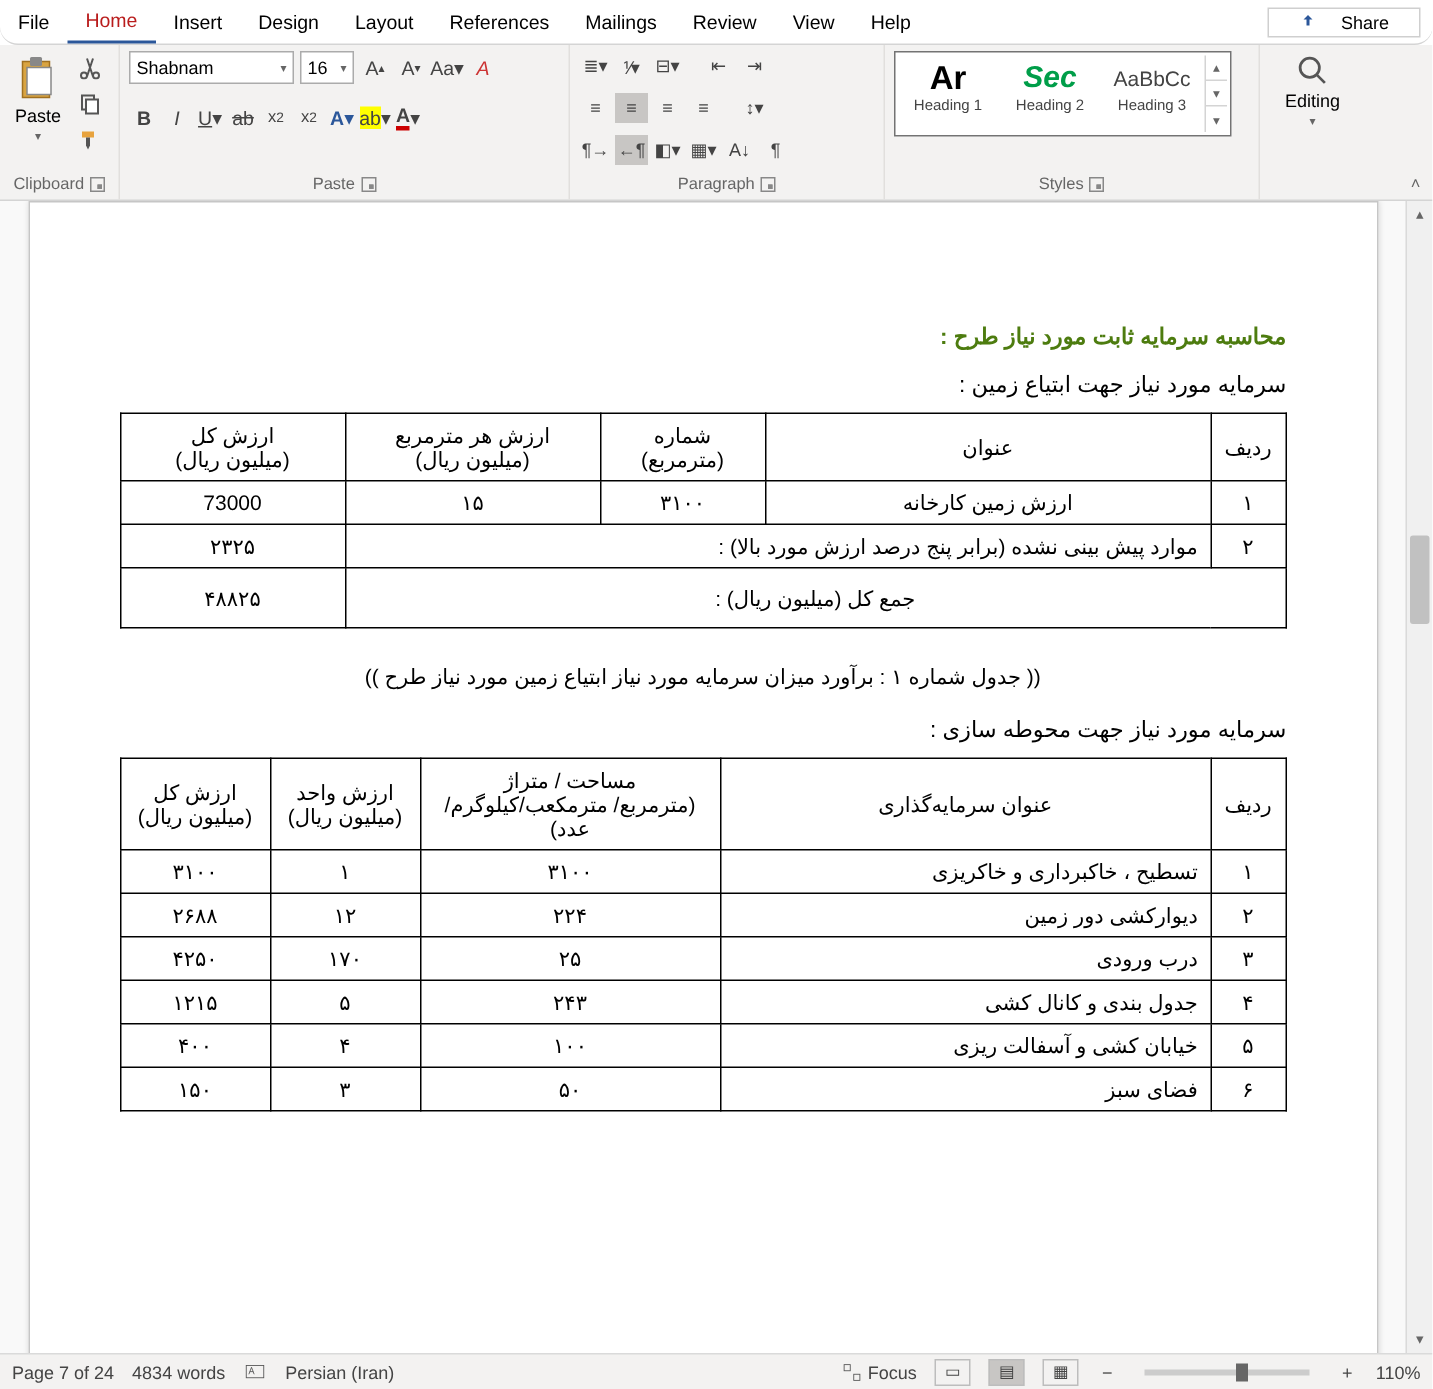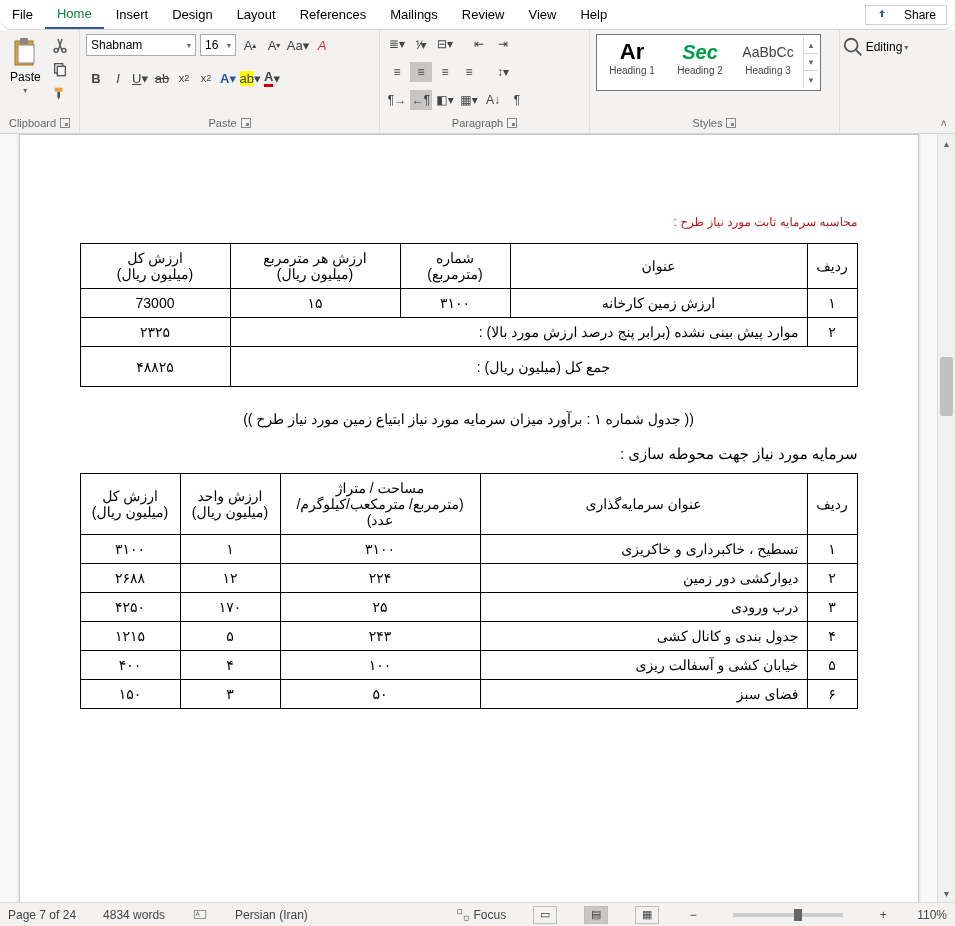--- a/index.html
+++ b/index.html
@@ -1,23 +1,23 @@
 <!DOCTYPE html>
 <html><head>
 <meta charset="utf-8">
 <style>
 * { margin:0; padding:0; box-sizing:border-box; font-family:'Segoe UI',Tahoma,sans-serif; }
 body { background:#fff; width:955px; height:926px; overflow:hidden; position:relative; }
 
 
 .menubar { height:30px; display:flex; align-items:center; border-bottom:1px solid #d4d4d4; font-size:13px;border-radius:12px; }
 .menubar .tab { padding:6px 12px; cursor:pointer; }
-.menubar .tab.active { border-bottom:2px solid #2b579a; color:#15803d; }
+.menubar .tab.active { border-bottom:2px solid #2b579a; color:#b91c1c; }
 .menubar .spacer { flex:1; }
-.share-btn { border:1px solid #cfcfcf; padding:2px 10px; margin-right:8px; font-size:12px; display:flex; align-items:center; gap:16px; cursor:pointer; }
+.share-btn { border:1px solid #cfcfcf; padding:2px 20px; margin-right:8px; font-size:12px; display:flex; align-items:center; gap:16px; cursor:pointer; }
 
 
 .ribbon { height:104px; background:#f3f2f1; border-bottom:1px solid #d4d4d4; display:flex; position:relative; }
 .group { border-right:1px solid #e1dfdd; padding:4px 6px 0 6px; display:flex; flex-direction:column; justify-content:space-between; position:relative; }
 .group-label { font-size:11px; color:#666; text-align:center; padding:2px 0 4px 0; display:flex; justify-content:center; align-items:center; gap:4px;}
 .group-body { display:flex; align-items:flex-start; gap:6px; flex:1; }
 .dialog-launcher { width:10px; height:10px; border:1px solid #888; position:relative; display:inline-block;}
 .dialog-launcher::after{content:'';position:absolute;right:1px;bottom:1px;border-right:3px solid #888;border-bottom:3px solid #888;width:0;height:0;}
 
 
@@ -41,43 +41,43 @@
 
 
 .styles-box{display:flex;gap:2px;border:1px solid #737373;background:#fff;padding:2px;}
 .style-item{width:66px;text-align:center;padding:2px 0;cursor:pointer;}
 .style-preview{height:26px;display:flex;align-items:center;justify-content:center;font-size:16px;}
 .style-name{font-size:10px;color:#444;}
 .style-arrows{display:flex;flex-direction:column;border-left:1px solid #d4d4d4;}
 .style-arrow{width:14px;height:17px;display:flex;align-items:center;justify-content:center;font-size:9px;color:#666;cursor:pointer;border-bottom:1px solid #d4d4d4;}
 
 
-.editing-btn{display:flex;flex-direction:row;align-items:center;gap:2px;font-size:12px;padding:2px 6px;cursor:pointer;}
+.editing-btn{display:flex;flex-direction:column;align-items:center;gap:2px;font-size:12px;padding:2px 6px;cursor:pointer;}
 
 
 .collapse-caret{position:absolute;right:8px;bottom:4px;font-size:11px;color:#666;cursor:pointer;}
 
 
 .doc-scroll{position:absolute;top:134px;left:0;right:18px;bottom:24px;overflow:hidden;background:#f9f9f9;}
 .page{width:900px;margin:0 auto;background:#fff;border:1px solid #c6c6c6;box-shadow:0 0 4px rgba(0,0,0,0.15);padding:80px 60px 40px 60px;direction:rtl;font-family:Tahoma,sans-serif;min-height:850px;}
-.h-red{color:#b91c1c;font-size:12px;font-weight:normal;margin-bottom:14px;}
+.h-red{color:#4d7c0f;font-size:15px;font-weight:bold;margin-bottom:14px;}
 .sub{font-size:15px;margin-bottom:10px;}
 table.doc{border-collapse:collapse;width:100%;margin-bottom:10px;direction:rtl;}
 table.doc td,table.doc th{border:1px solid #000;padding:6px 8px;text-align:center;font-size:14px;font-weight:normal;}
 table.doc th{font-weight:normal;}
 .caption{text-align:center;font-size:14px;margin:24px 0 18px 0;}
 
 
 .vscroll{position:absolute;top:134px;right:0;bottom:24px;width:18px;background:#f0f0f0;border-left:1px solid #dadada;}
 .vscroll .arrow{height:18px;display:flex;align-items:center;justify-content:center;font-size:10px;color:#666;cursor:pointer;}
 .vscroll .track{position:absolute;top:18px;bottom:18px;left:0;right:0;}
 .vscroll .thumb{position:absolute;left:2px;right:2px;background:#c1c1c1;border-radius:2px;cursor:pointer;}
 
 
-.statusbar{position:absolute;left:0;right:0;bottom:0;height:24px;background:#f3f2f1;border-top:1px solid #dadada;display:flex;align-items:center;font-size:12px;color:#444;padding:0 8px;gap:27px;margin-top:37px;}
+.statusbar{position:absolute;left:0;right:0;bottom:0;height:24px;background:#f3f2f1;border-top:1px solid #dadada;display:flex;align-items:center;font-size:12px;color:#444;padding:0 8px;gap:12px;margin-top:37px;}
 .statusbar .spacer{flex:1;}
 .view-btn{width:24px;height:18px;border:1px solid #bdbdbd;display:flex;align-items:center;justify-content:center;cursor:pointer;font-size:11px;}
 .view-btn.active{background:#c8c6c4;}
 .zoom-slider{width:110px;height:4px;background:#ccc;position:relative;margin:0 6px;}
 .zoom-thumb{position:absolute;top:-4px;width:8px;height:12px;background:#666;left:55%;}
 .zoom-btn{width:14px;cursor:pointer;text-align:center;}
 
 svg{display:block;}
 </style>
 </head>
@@ -268,20 +268,21 @@
     </div>
     <div class="group-label"></div>
   </div>
 
   <div class="collapse-caret">˄</div>
 </div>
 
 <div class="doc-scroll">
   <div class="page">
     <div class="h-red">محاسبه سرمایه ثابت مورد نیاز طرح :</div>
+    <div class="sub">سرمایه مورد نیاز جهت ابتیاع زمین :</div>
 
     <table class="doc">
       <tbody>
           <tr>
         <th style="width:50px">ردیف</th>
         <th>عنوان</th>
         <th style="width:110px;white-space:pre-line">شماره
 (مترمربع)</th>
         <th style="width:170px;white-space:pre-line">ارزش هر مترمربع
 (میلیون ریال)</th>

